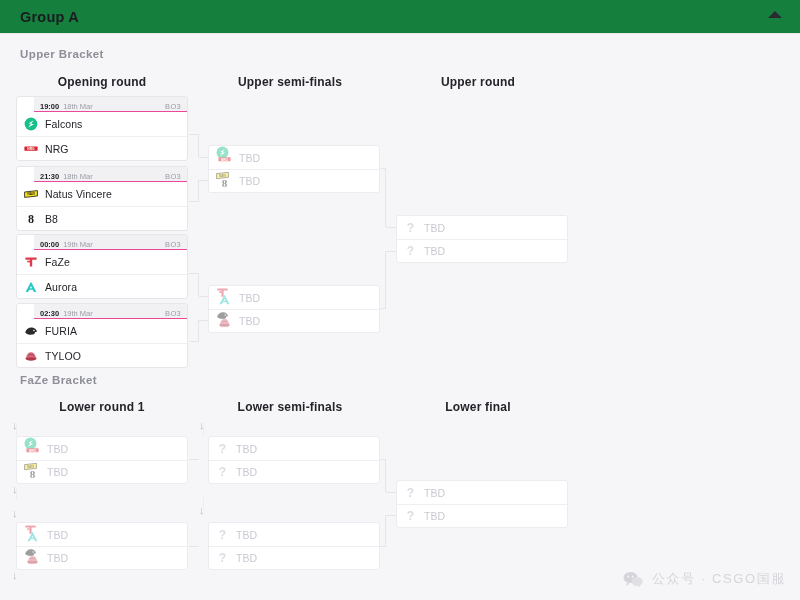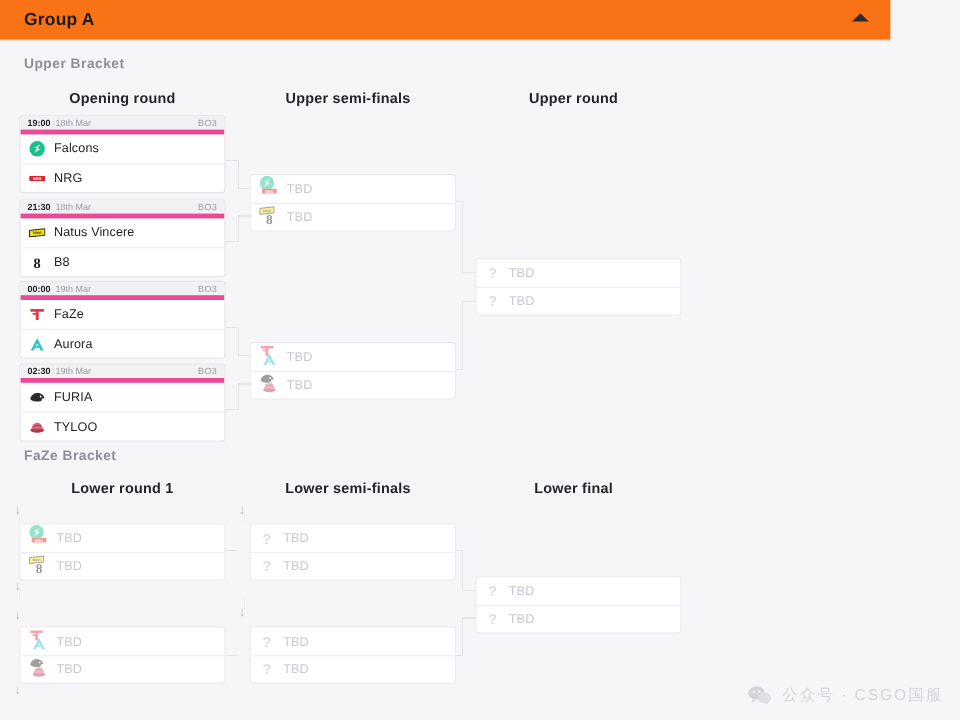--- a/index.html
+++ b/index.html
@@ -7,22 +7,22 @@
     width: 800px; height: 600px;
     font-family: "Liberation Sans", sans-serif;
     background: #f6f6f8;
     overflow: hidden;
   }
   #root { position: relative; width: 800px; height: 600px; }
 
   
   .group-header {
     position: absolute; left: 0; top: 0;
-    width: 742px; height: 34px;
-    background: #f97316;
+    width: 800px; height: 34px;
+    background: #15803d;
     border-bottom: 1px solid #e8e8ec;
     display: flex; align-items: center;
   }
   .group-title {
     margin-left: 20px;
     font-size: 14.5px; font-weight: bold; color: #1b1b22;
     letter-spacing: .2px;
   }
   .collapse-chevron {
     position: absolute; right: 18px; top: 11px;
@@ -56,25 +56,26 @@
     background: #ffffff;
     border: 1px solid #e6e6ea;
     border-radius: 3px;
     overflow: hidden;
   }
   .match.placeholder { border-color: #ececf0; }
 
   .match-head {
     height: 15px;
     background: #f1f1f4;
-    border-bottom: 4px solid #ec4899;
-    display: flex; align-items: center;
+    border-bottom: 1px solid #ec4899;
+    display: flex; align-items: flex-end;
     padding: 0 6px;
     font-size: 7.5px;
     white-space: nowrap;
+    margin-left: 17px;
   }
   .m-time { font-weight: bold; color: #23232a; }
   .m-date { color: #9b9ba5; margin-left: 4px; }
   .m-bo   { margin-left: auto; color: #9b9ba5; letter-spacing: .3px; padding-left: 41px; }
 
   .team-row {
     height: 24px;
     display: flex; align-items: center;
     padding: 0 7px;
     font-size: 10.5px;

